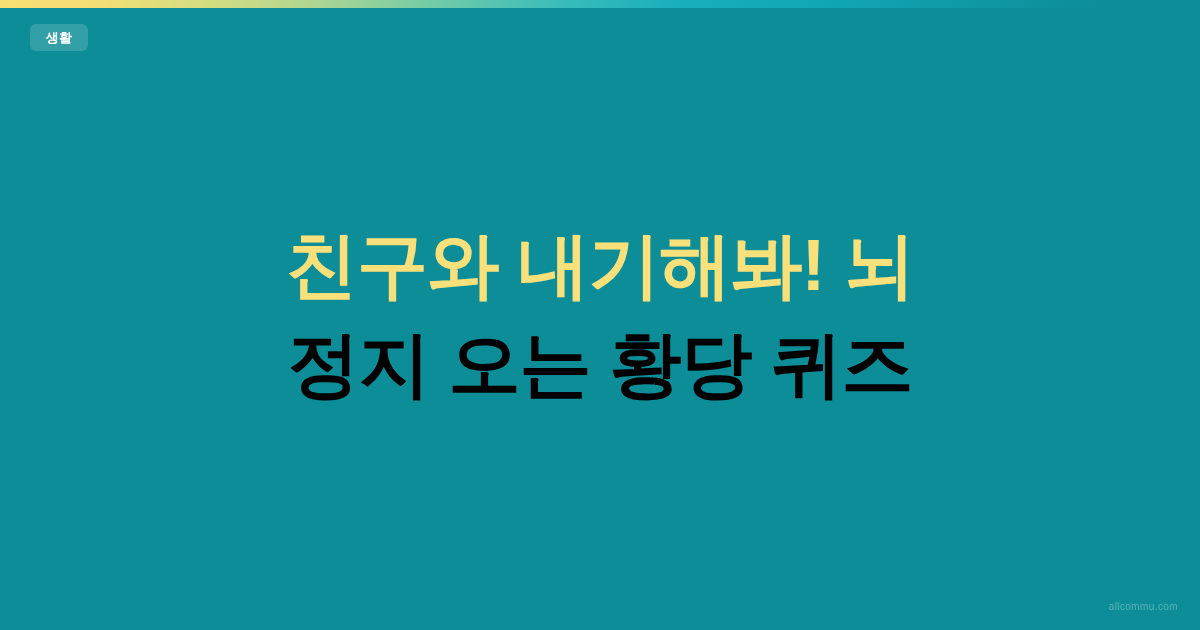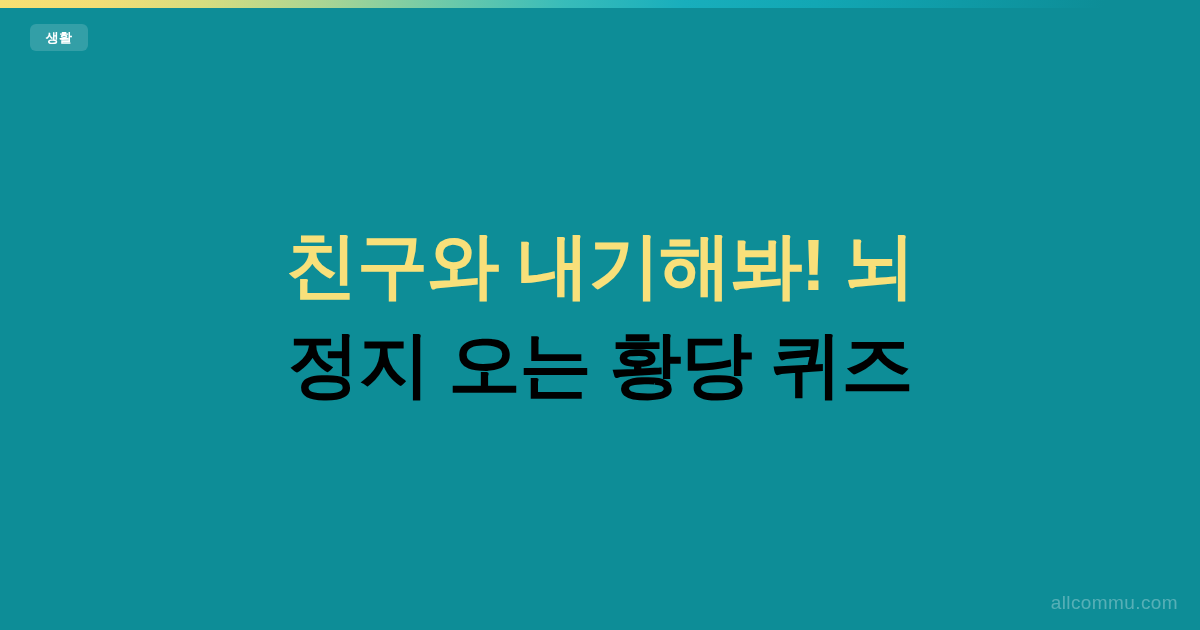--- a/index.html
+++ b/index.html
@@ -98,21 +98,21 @@
 
   .headline-line.line-plain {
     color: #000000;
   }
 
   
   .watermark {
     position: absolute;
     right: 22px;
     bottom: 18px;
-    font-size: 19px;
+    font-size: 10px;
     font-weight: 400;
     letter-spacing: 0.4px;
     color: rgba(255, 255, 255, 0.30);
     line-height: 1;
     z-index: 4;
     user-select: none;
   }
 </style>
 </head>
 <body>

